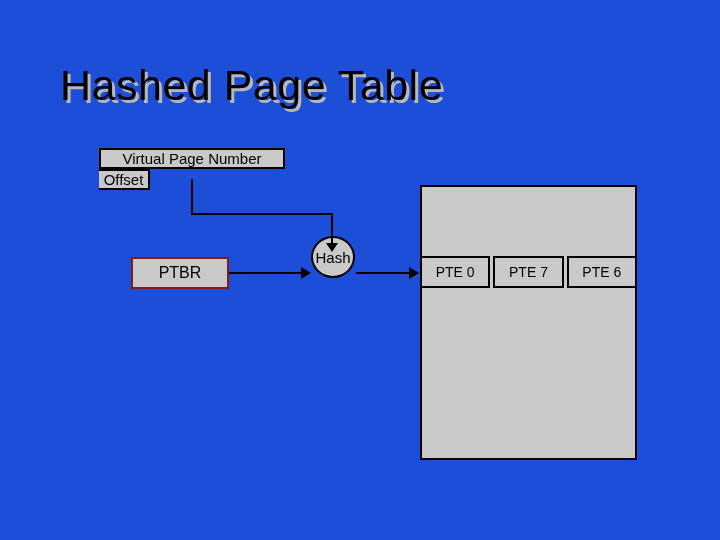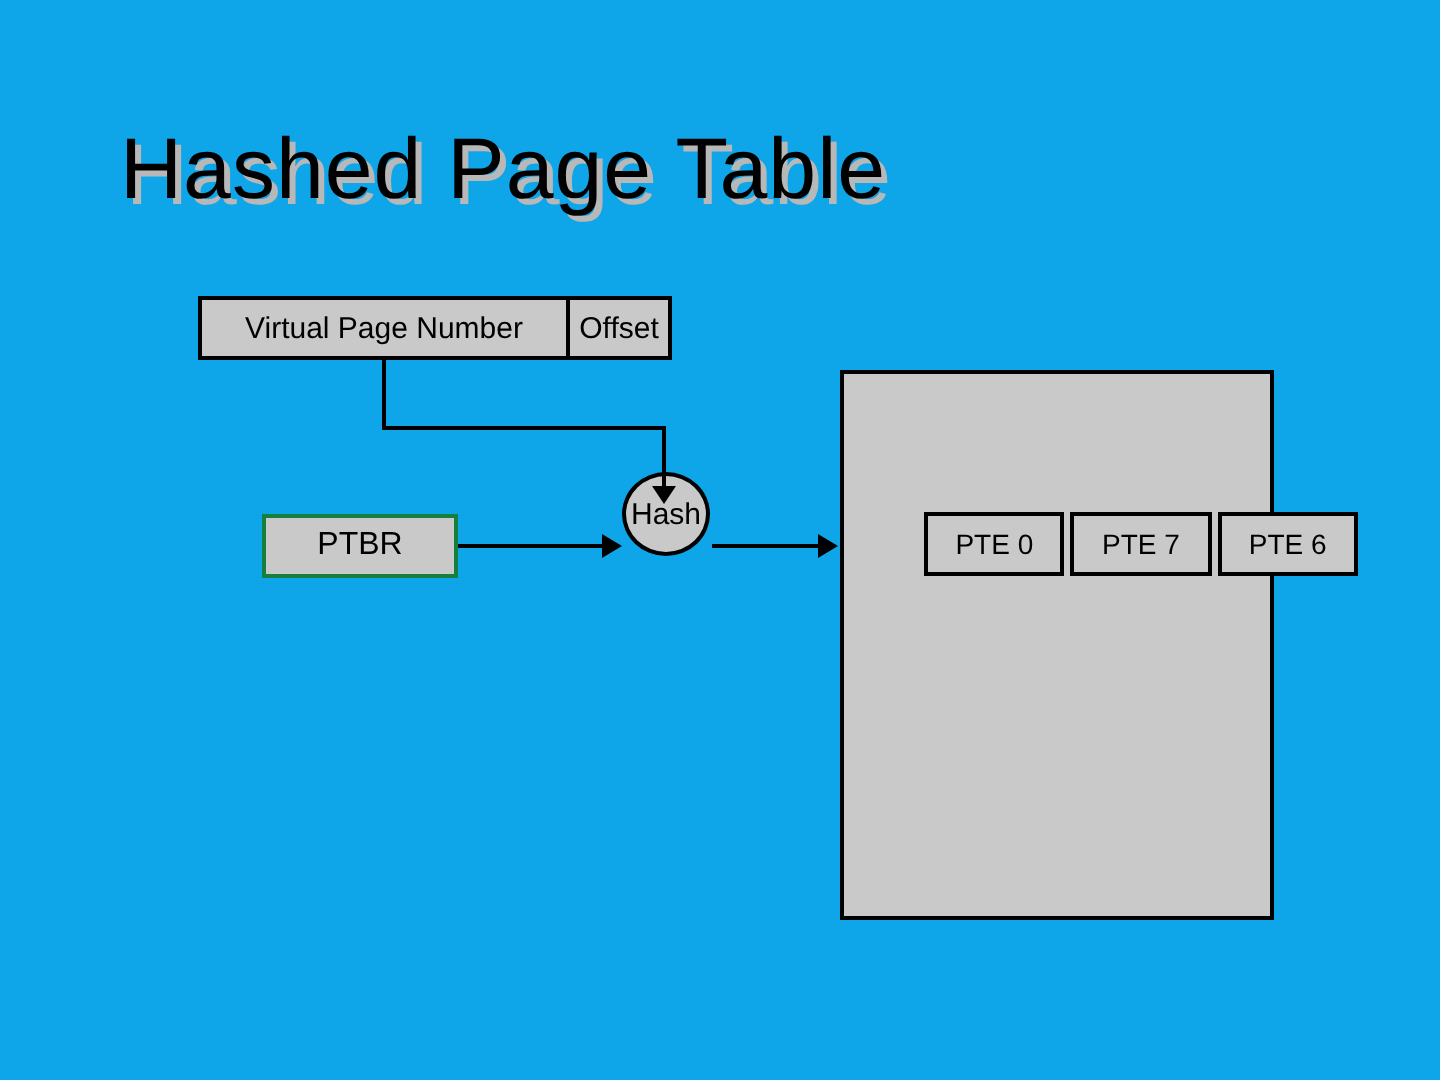--- a/index.html
+++ b/index.html
@@ -3,50 +3,51 @@
 <meta charset="utf-8">
 <style>
   html, body { margin: 0; padding: 0; }
   body {
     width: 720px; height: 540px;
     background: #ffffff;
     font-family: "Liberation Sans", sans-serif;
     color: #000000;
     overflow: hidden;
   }
-  .slide { position: relative; width: 720px; height: 540px; background: #0ea5e9; }
+  .slide { position: relative; width: 720px; height: 540px; background: #1d4ed8; }
 
   .title {
     position: absolute;
     left: 60px; top: 64px;
     margin: 0;
     font-size: 43px;
     font-weight: normal;
     letter-spacing: 0.5px;
     line-height: 1.0;
     color: #000000;
     text-shadow: 3px 3px 0 #b8b8b8;
     white-space: nowrap;
   }
 
   .fillbox {
     background: #c9c9c9;
-    border: 2px solid #15803d;
+    border: 2px solid #7f1d1d;
     box-sizing: border-box;
     display: flex; align-items: center; justify-content: center;
     font-size: 15px;
     white-space: nowrap;
   }
 
   
   .va-box {
     position: absolute; left: 99px; top: 148px;
     width: 237px; height: 32px;
     display: flex;
     box-sizing: border-box;
+    flex-direction: column;
   }
   .va-box .cell {
     background: #c9c9c9;
     border: 2px solid #000000;
     box-sizing: border-box;
     display: flex; align-items: center; justify-content: center;
     font-size: 15px; white-space: nowrap;
   }
   .va-box .cell-vpn { width: 186px; height: 32px; }
   .va-box .cell-offset { width: 51px; height: 32px; border-left: none; }
@@ -74,21 +75,20 @@
     background: #c9c9c9;
     border: 2px solid #000000;
     box-sizing: border-box;
   }
 
   .pte-row {
     position: absolute; left: 420px; top: 256px;
     width: 217px; height: 32px;
     display: flex; gap: 3px;
     box-sizing: border-box;
-    margin-left: 42px;
   }
   .pte-cell {
     flex: 1;
     background: #c9c9c9;
     border: 2px solid #000000;
     box-sizing: border-box;
     display: flex; align-items: center; justify-content: center;
     font-size: 14px; white-space: nowrap;
   }
 

